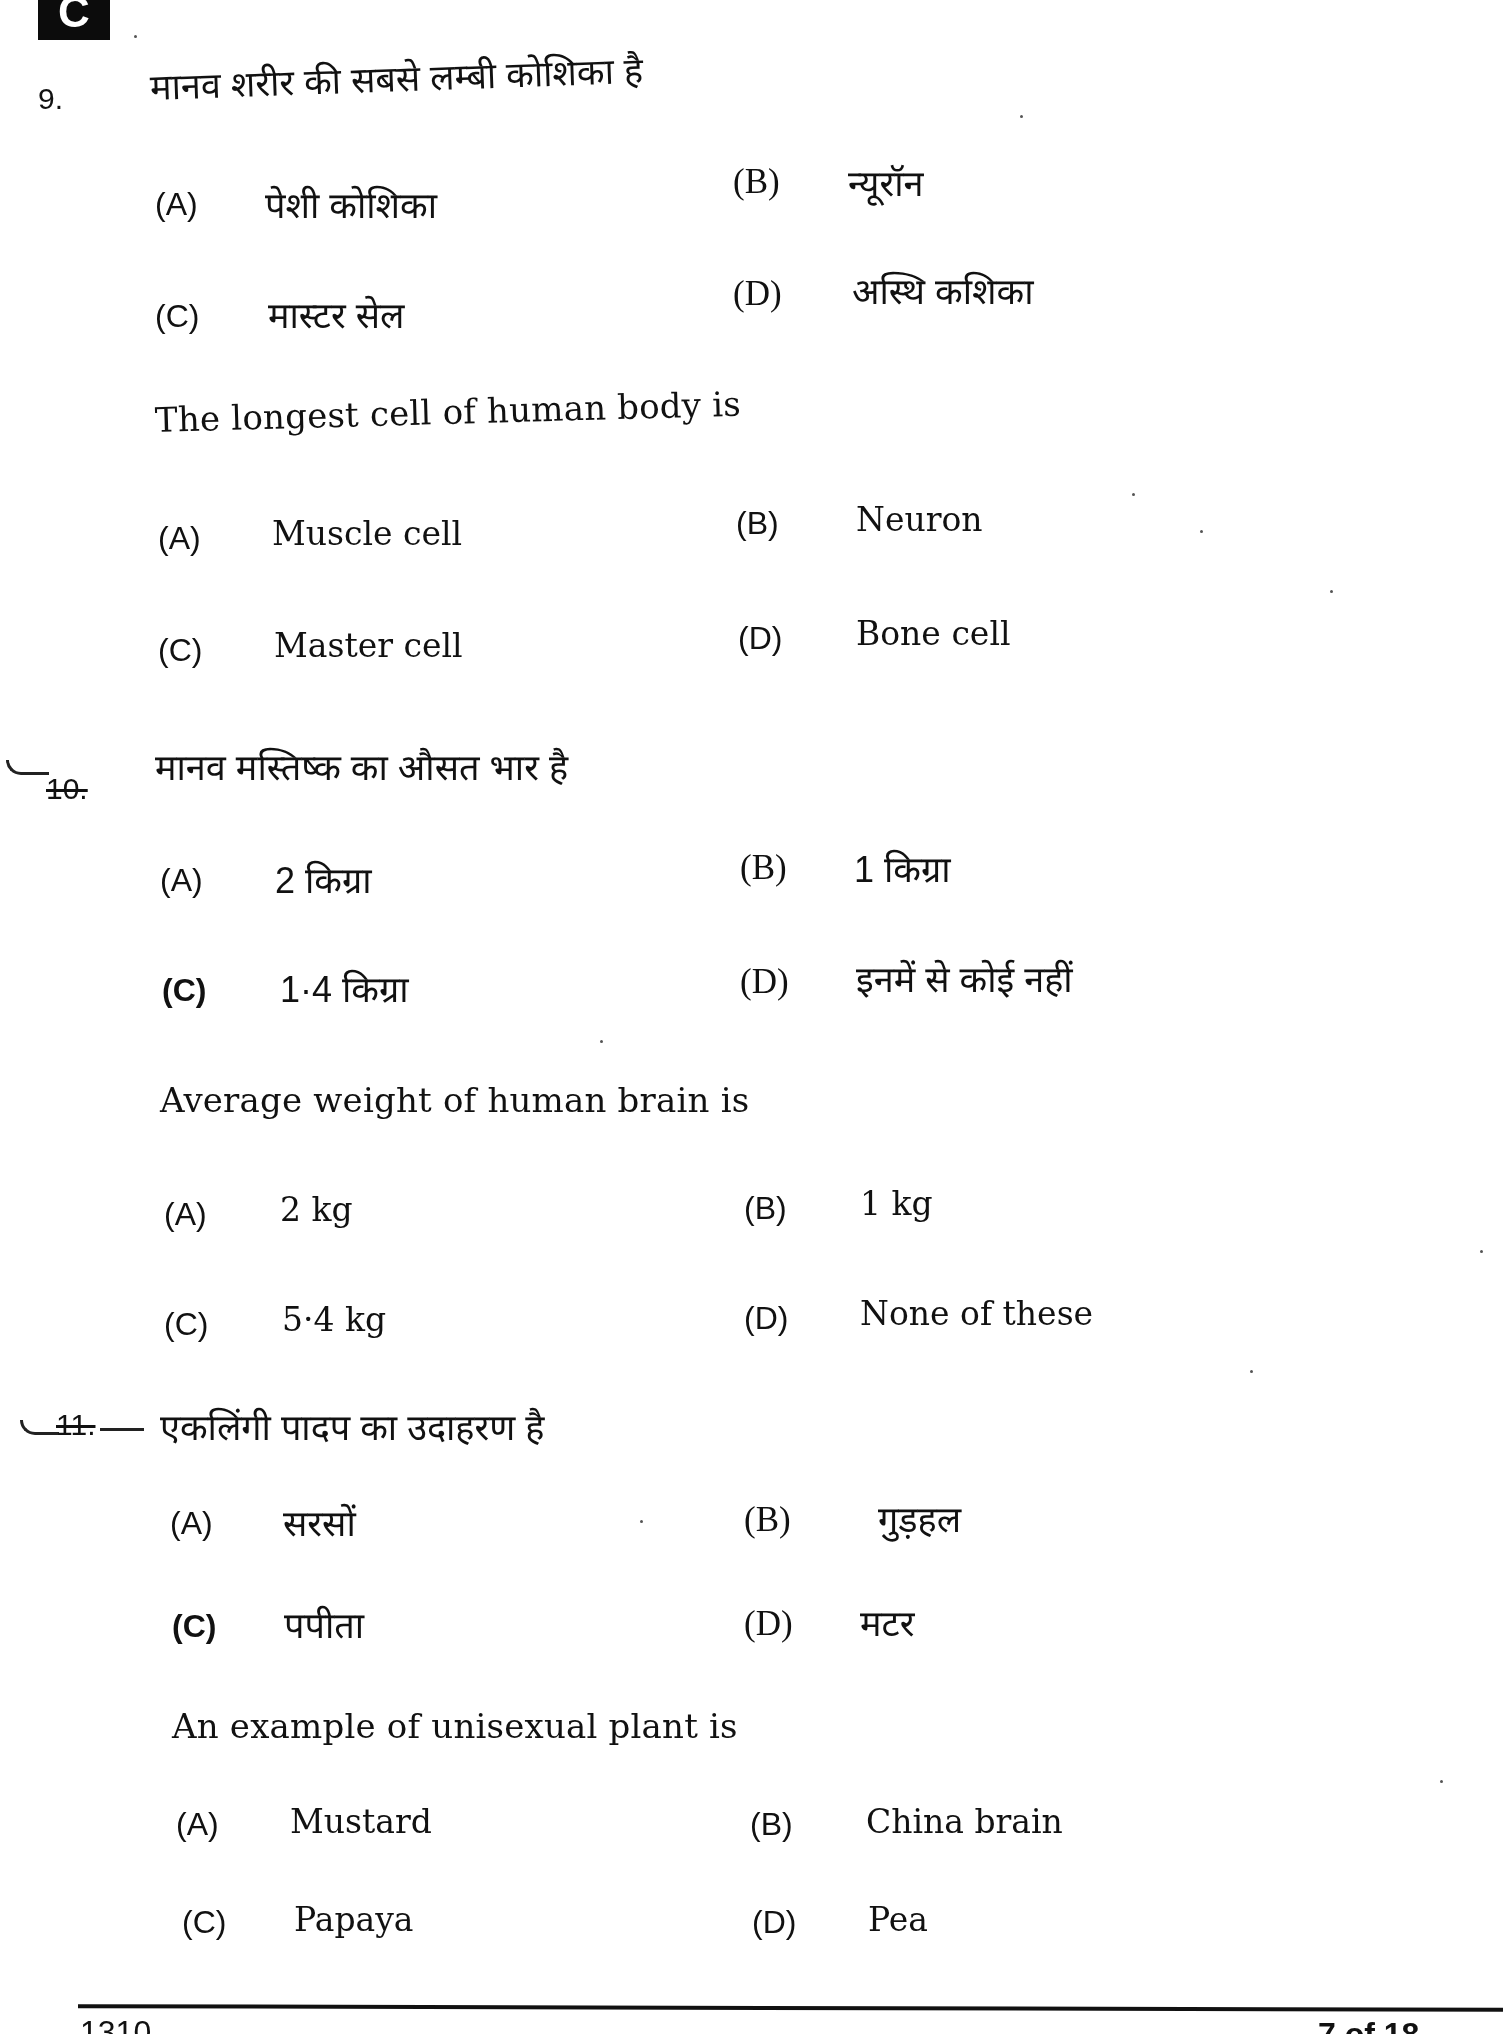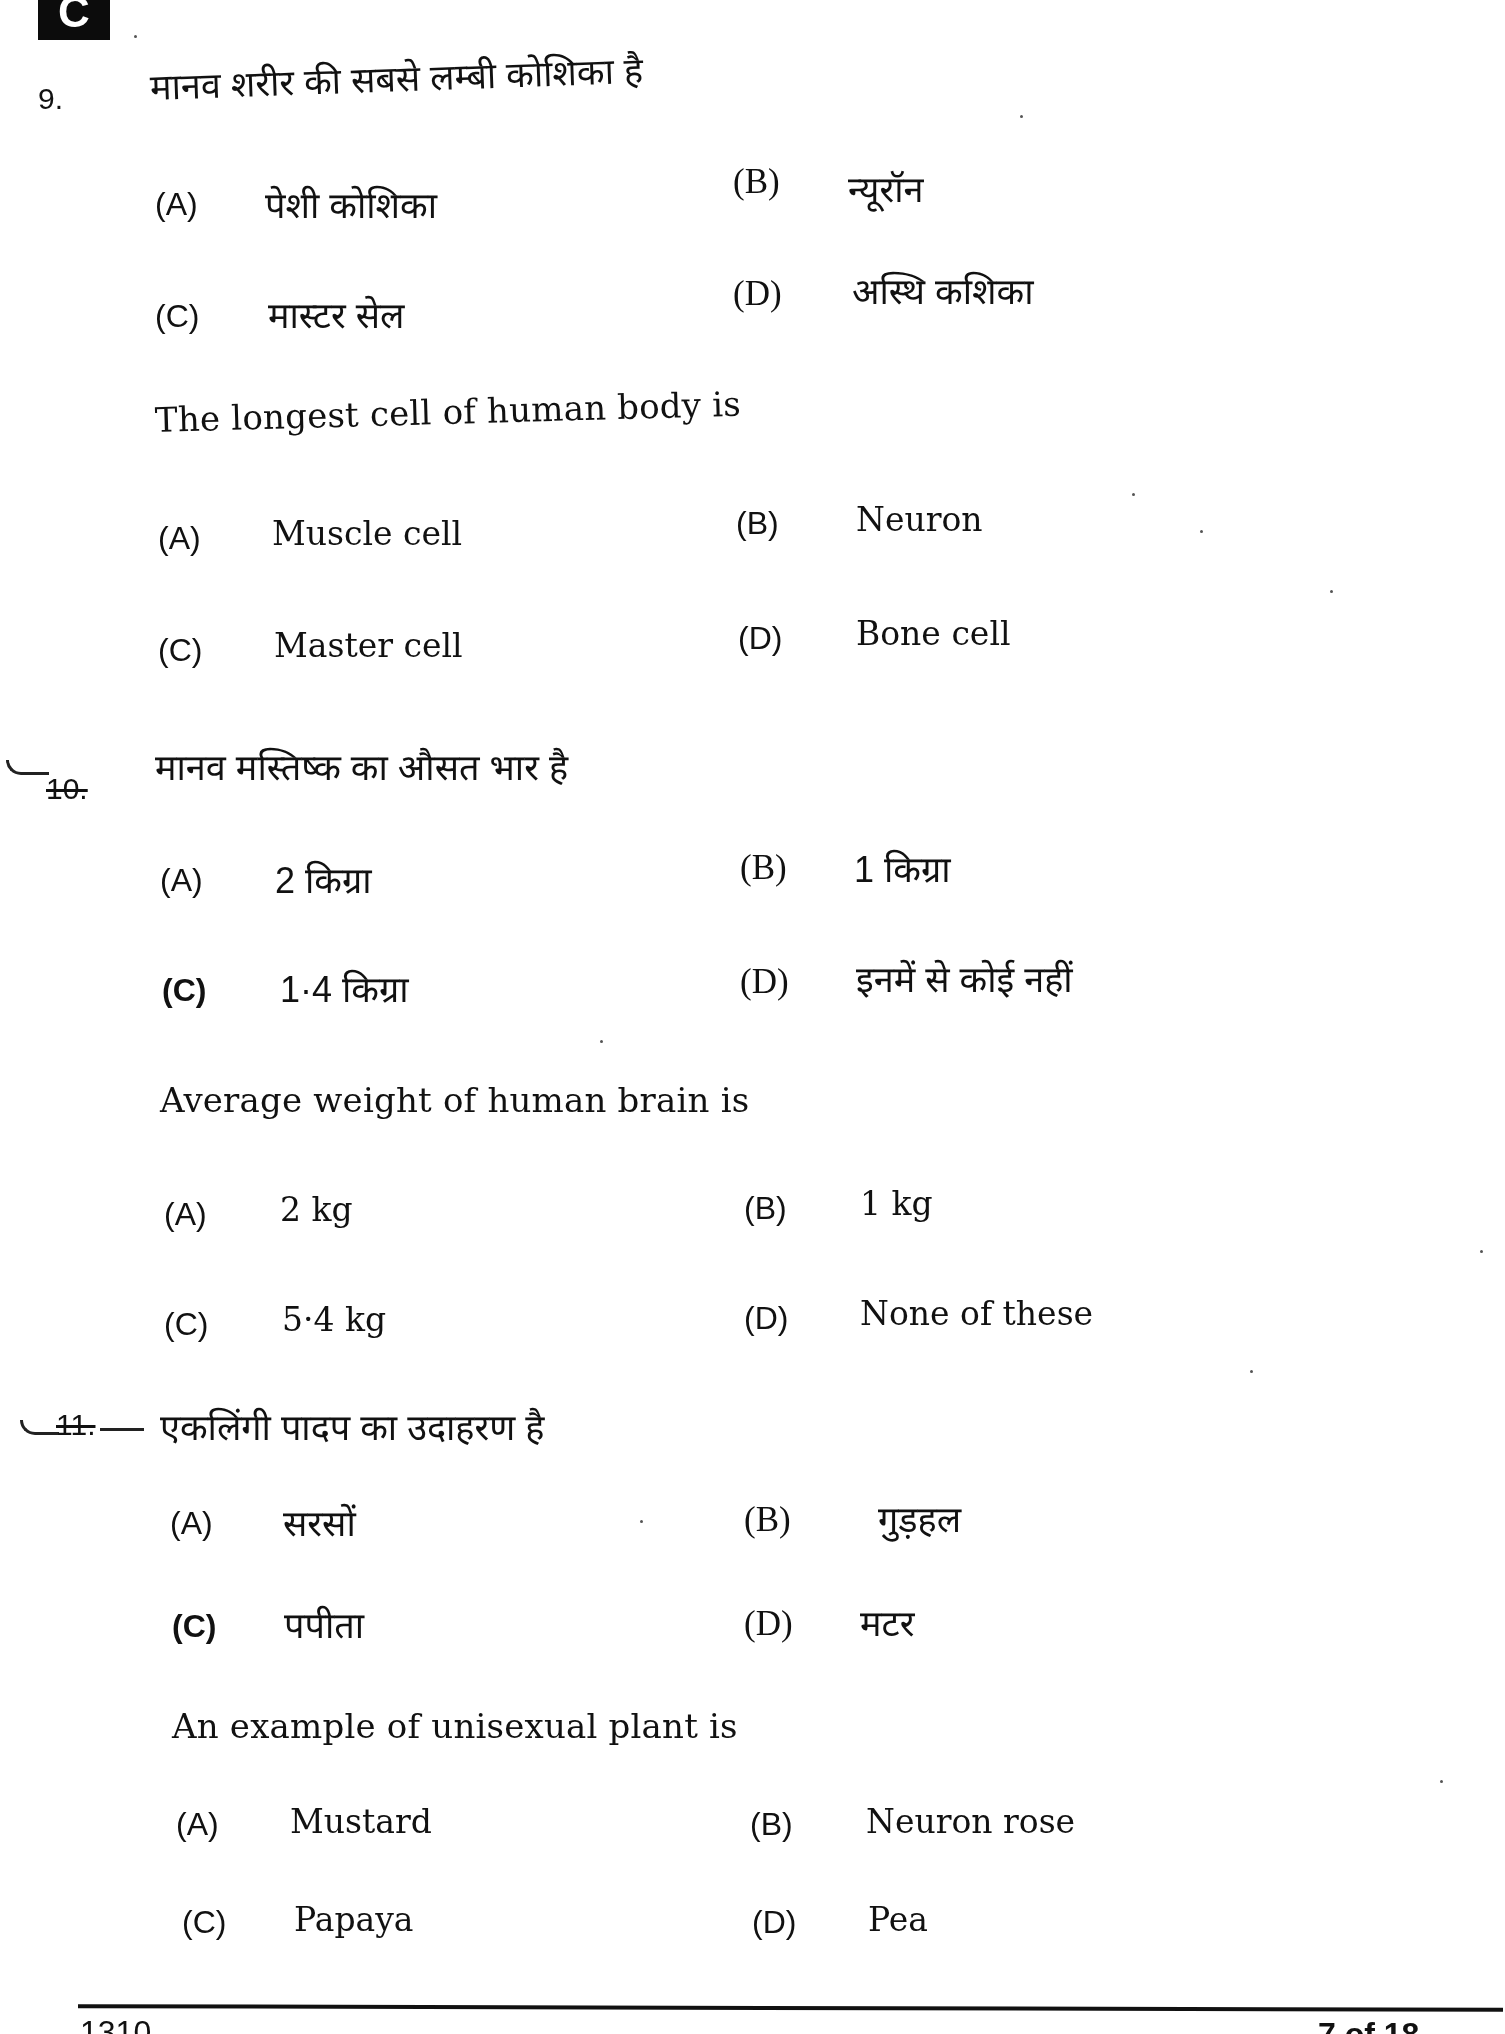--- a/index.html
+++ b/index.html
@@ -107,21 +107,21 @@
 
 <div class="badge">C</div>
 
 <div>
   <span class="abs qnum" style="left:38px; top:82px;">9.</span>
   <span class="abs hindi-q" style="left:150px; top:62px; transform:rotate(-2deg); transform-origin:left center;">मानव शरीर की सबसे लम्बी कोशिका है</span>
 
   <span class="abs opt-label" style="left:155px; top:186px;">(A)</span>
   <span class="abs hindi" style="left:265px; top:180px;">पेशी कोशिका</span>
   <span class="abs opt-label serif" style="left:733px; top:162px;">(B)</span>
-  <span class="abs hindi" style="left:848px; top:164px;">न्यूरॉन</span>
+  <span class="abs hindi" style="left:848px; top:158px;">न्यूरॉन</span>
 
   <span class="abs opt-label" style="left:155px; top:298px;">(C)</span>
   <span class="abs hindi" style="left:268px; top:290px;">मास्टर सेल</span>
   <span class="abs opt-label serif" style="left:733px; top:274px;">(D)</span>
   <span class="abs hindi" style="left:852px; top:266px;">अस्थि कशिका</span>
 
   <span class="abs eng-q" style="left:155px; top:400px; transform:rotate(-1.6deg); transform-origin:left center;">The longest cell of human body is</span>
 
   <span class="abs opt-label" style="left:158px; top:520px;">(A)</span>
   <span class="abs opt-text-en" style="left:272px; top:514px;">Muscle cell</span>
@@ -176,21 +176,21 @@
   <span class="abs opt-label marked" style="left:172px; top:1608px;">(C)</span>
   <span class="abs hindi" style="left:284px; top:1600px;">पपीता</span>
   <span class="abs opt-label serif" style="left:744px; top:1604px;">(D)</span>
   <span class="abs hindi" style="left:860px; top:1598px;">मटर</span>
 
   <span class="abs eng-q" style="left:172px; top:1706px;">An example of unisexual plant is</span>
 
   <span class="abs opt-label" style="left:176px; top:1806px;">(A)</span>
   <span class="abs opt-text-en" style="left:290px; top:1802px;">Mustard</span>
   <span class="abs opt-label" style="left:750px; top:1806px;">(B)</span>
-  <span class="abs opt-text-en" style="left:866px; top:1802px;">Neuron rose</span>
+  <span class="abs opt-text-en" style="left:866px; top:1802px;">China brain</span>
 
   <span class="abs opt-label" style="left:182px; top:1904px;">(C)</span>
   <span class="abs opt-text-en" style="left:294px; top:1900px;">Papaya</span>
   <span class="abs opt-label" style="left:752px; top:1904px;">(D)</span>
   <span class="abs opt-text-en" style="left:868px; top:1900px;">Pea</span>
 </div>
 
 <div class="speck" style="left:134px; top:35px;"></div>
 <div class="speck" style="left:1132px; top:493px;"></div>
 <div class="speck" style="left:1200px; top:530px;"></div>

